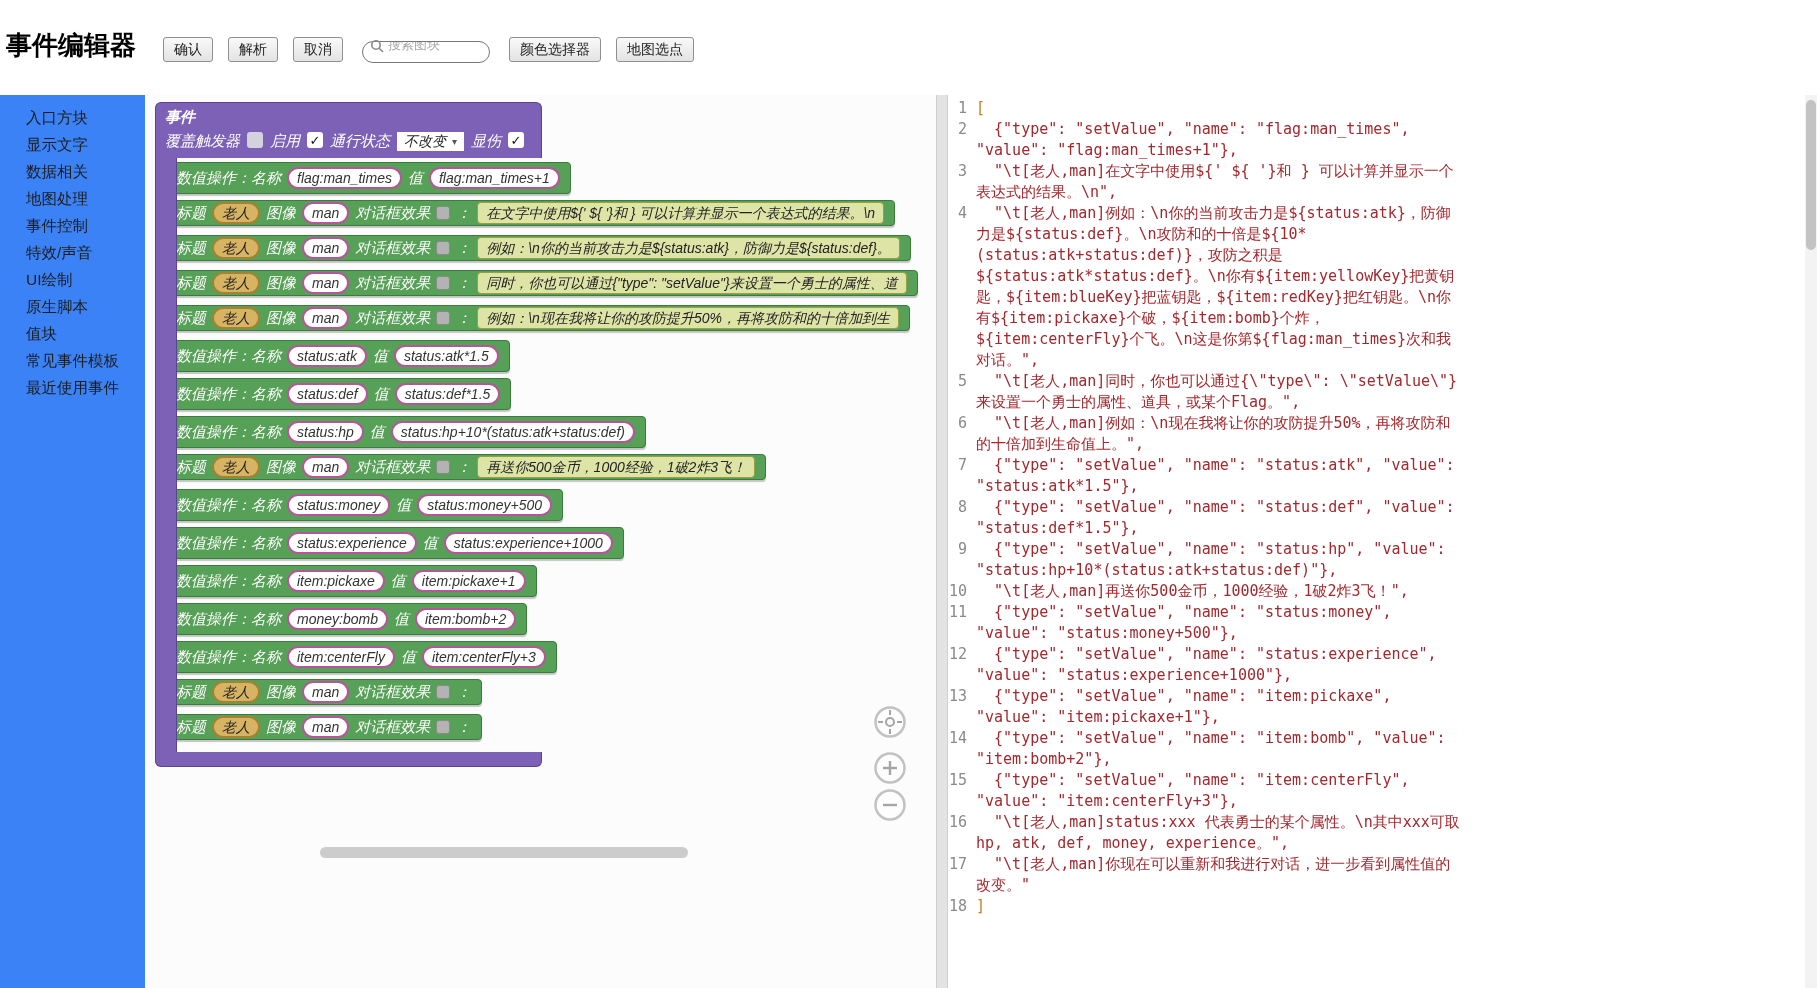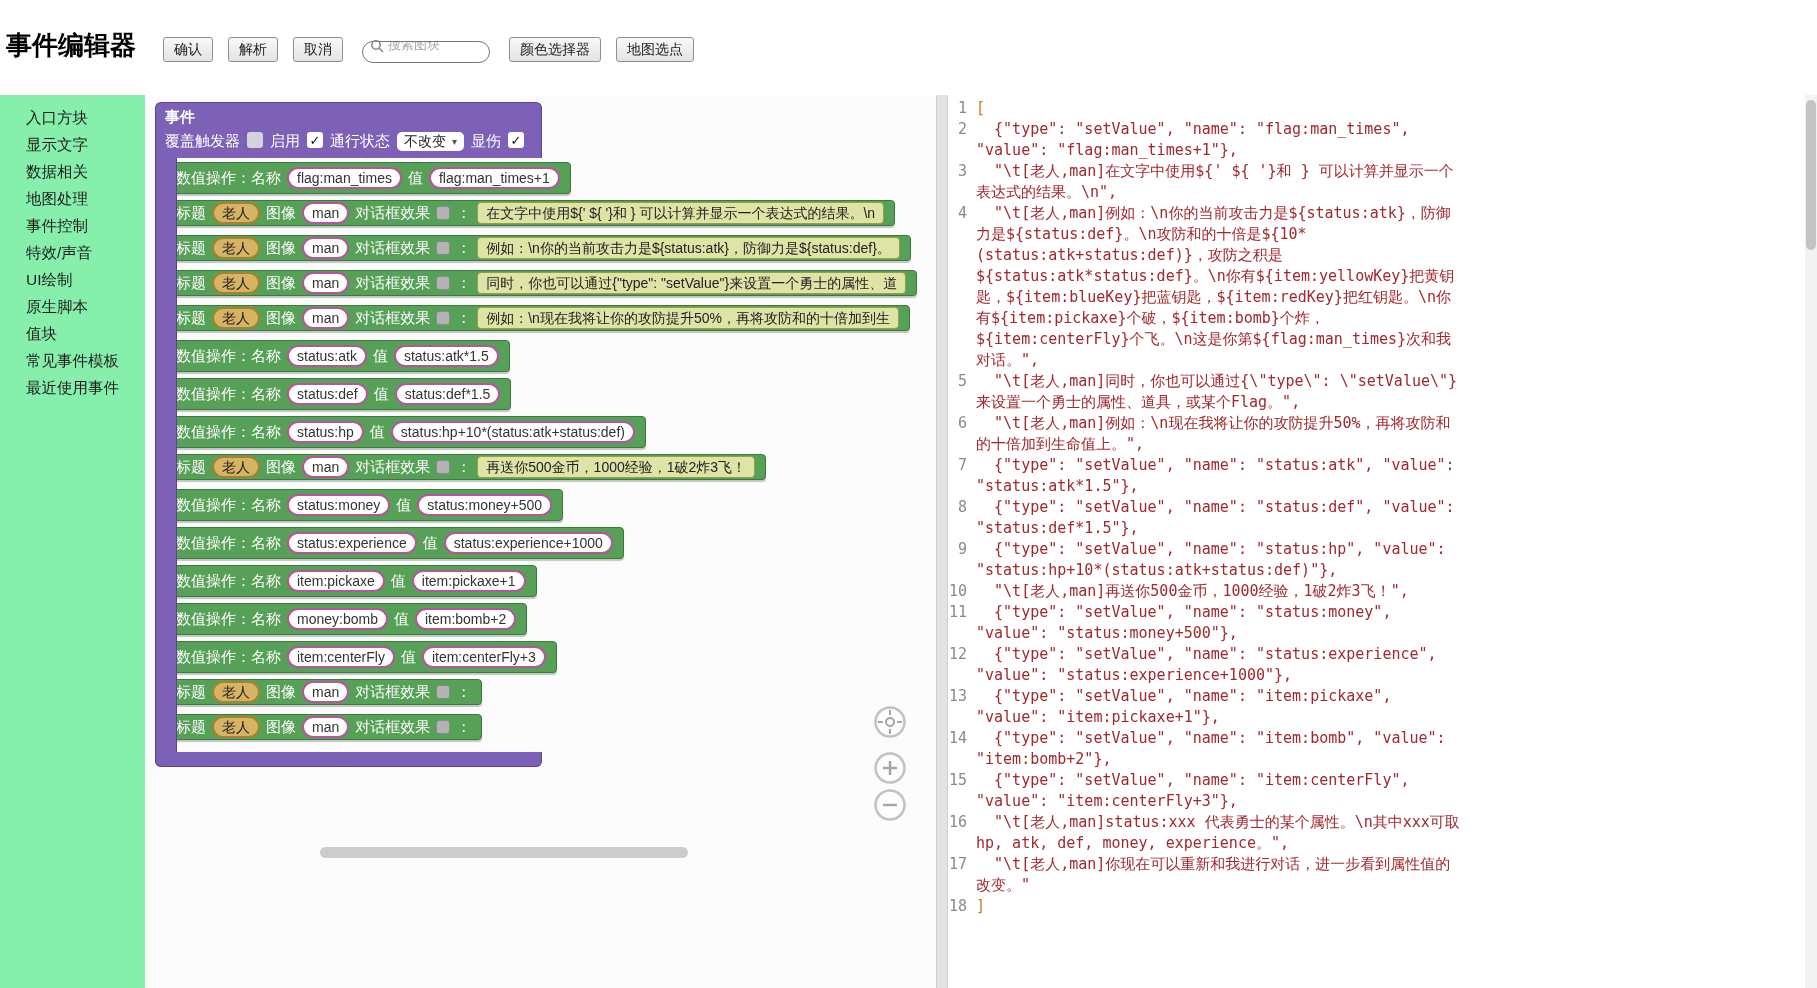--- a/index.html
+++ b/index.html
@@ -23,40 +23,40 @@
   .search-input {
     width:128px; height:22px; border:1px solid #777; border-radius:11px;
     padding:0 8px 16px 25px; font-size:13px; color:#333; outline:none; font-family:inherit; background:#fff;
   }
   .search-input::placeholder { color:#a8a8a8; }
   .search-icon { position:absolute; left:8px; top:4px; width:14px; height:14px; }
 
   .main-topline { position:absolute; left:0; top:95px; right:0; height:1px; background:#e8e8e8; }
 
   
-  .sidebar { position:absolute; left:0; top:95px; bottom:0; width:145px; background:#86efac; padding-top:9px; }
+  .sidebar { position:absolute; left:0; top:95px; bottom:0; width:145px; background:#3b82f6; padding-top:9px; }
   .side-item { padding:3px 4px 3px 26px; font-size:15.5px; line-height:21px; color:#1d1d1d; cursor:pointer; white-space:nowrap; }
 
   
   .workspace { position:absolute; left:145px; top:95px; bottom:0; width:791px; background:#fcfcfc; overflow:hidden; }
 
-  .event-block { position:absolute; left:10px; top:7px; width:max-content; }
+  .event-block { position:absolute; left:10px; top:7px; width:max-content;font-style:italic; }
   .evt-top {
     width:387px; background:#7c61b6; border:1px solid #58448f; border-bottom:none;
     border-radius:6px 6px 0 0; color:#fff; padding:5px 9px 7px;
   }
   .evt-title { font-size:15px; font-weight:bold; margin-bottom:5px; }
   .evt-settings { display:flex; align-items:flex-start; gap:7px; font-size:15px; white-space:nowrap; }
   .cb {
     width:16px; height:16px; background:#d4d2dc; border-radius:3px; display:inline-flex;
     align-items:center; justify-content:center; font-size:13px; font-weight:bold; color:#111; cursor:pointer;
   }
   .cb.checked { background:#fff; }
   .dd {
-    background:#fff; border-radius:5px; color:#222; font-size:14px; padding:1px 7px; height:19px;
+    background:#fff; border-radius:0; color:#222; font-size:14px; padding:1px 7px; height:19px;
     display:inline-flex; align-items:center; gap:6px; cursor:pointer;
   }
   .dd-arrow { font-size:10px; color:#555; }
 
   .evt-body { position:relative; padding-left:10px; width:max-content; }
   .evt-spine { position:absolute; left:0; top:0; bottom:0; width:22px; background:#7c61b6; border-left:1px solid #58448f; border-right:1px solid #58448f; }
   .evt-children { padding:4px 0 3px; }
   .evt-foot { width:387px; height:15px; background:#7c61b6; border:1px solid #58448f; border-top:none; border-radius:0 0 6px 6px; }
 
   .blk {

